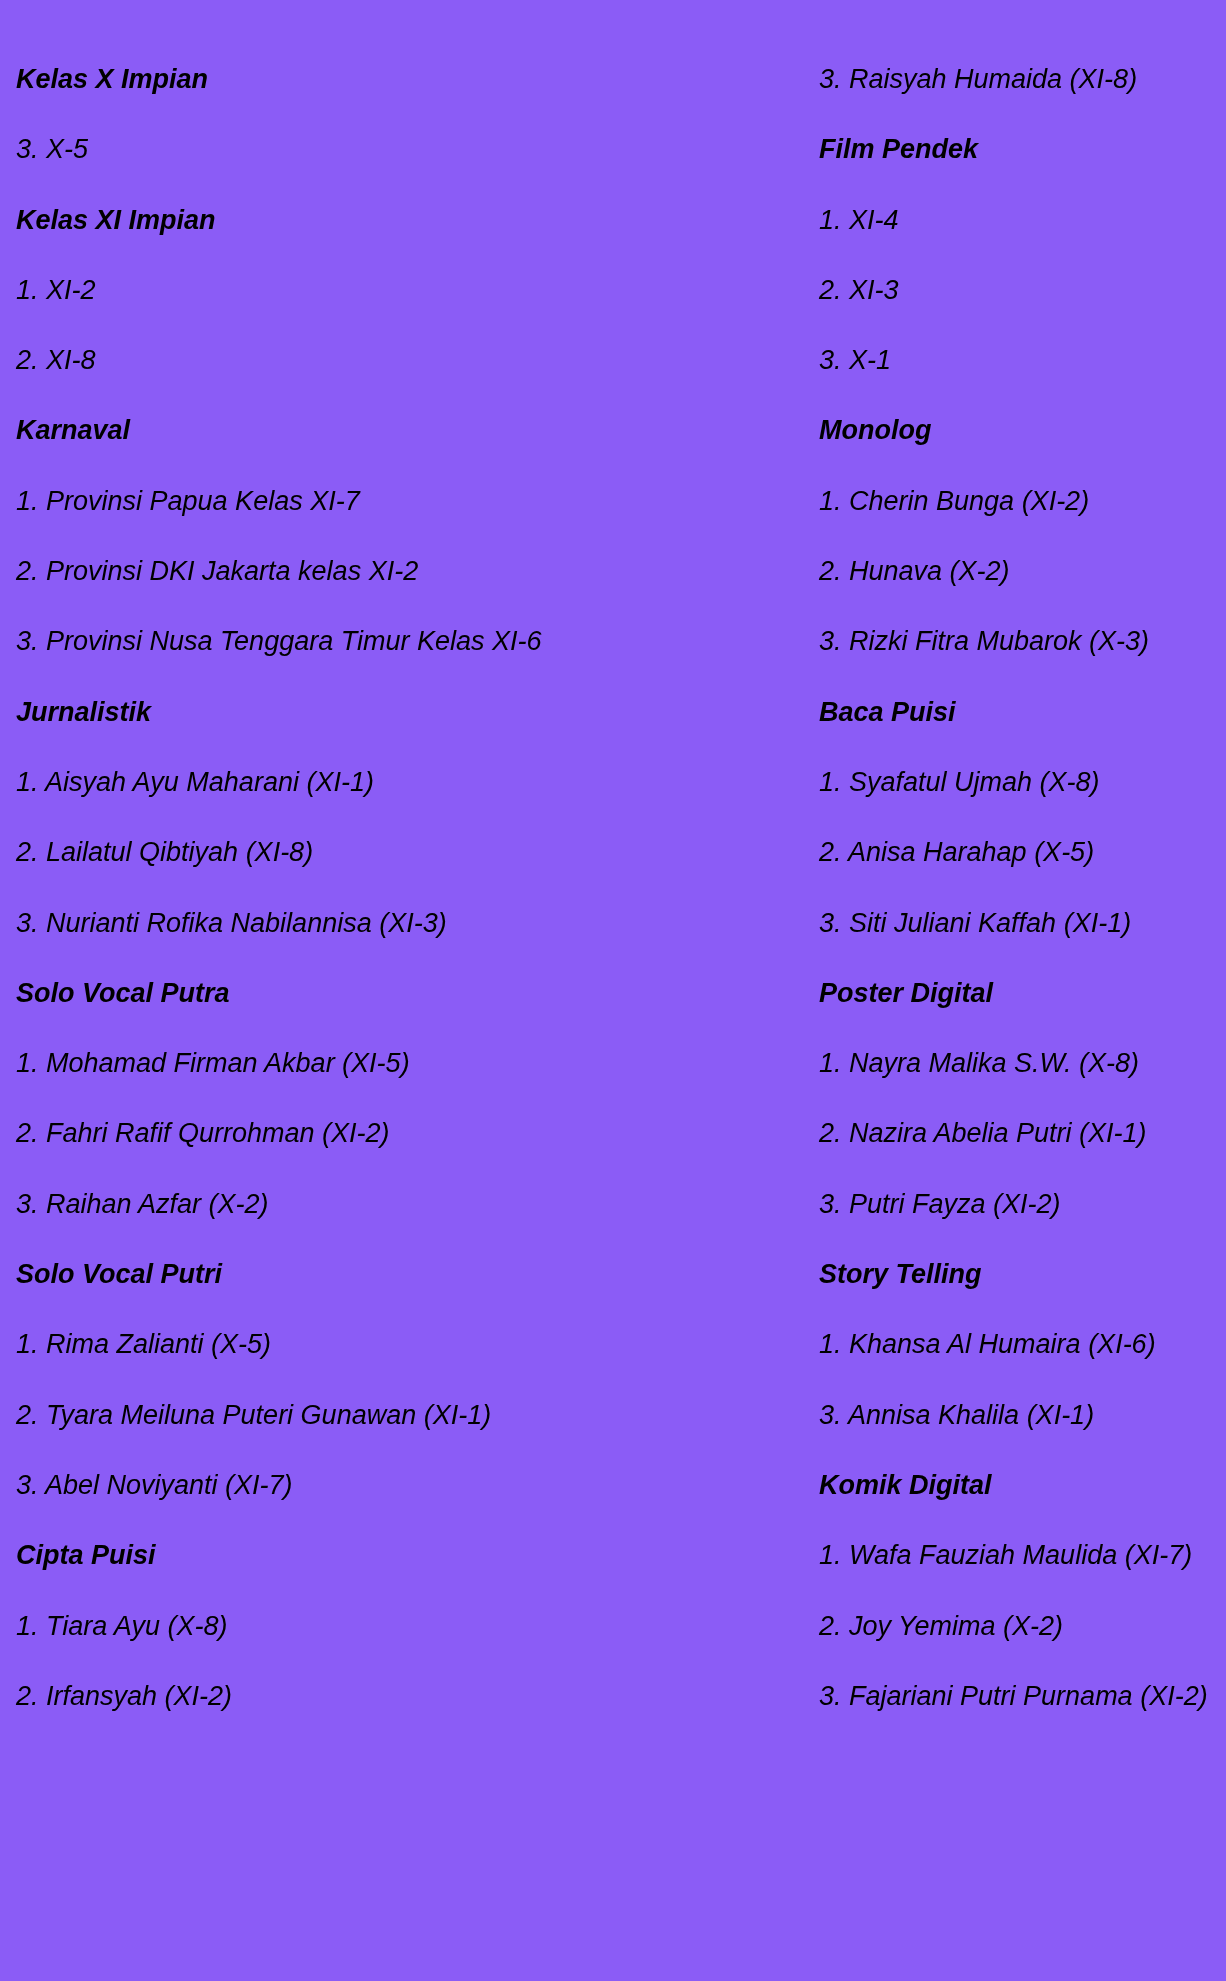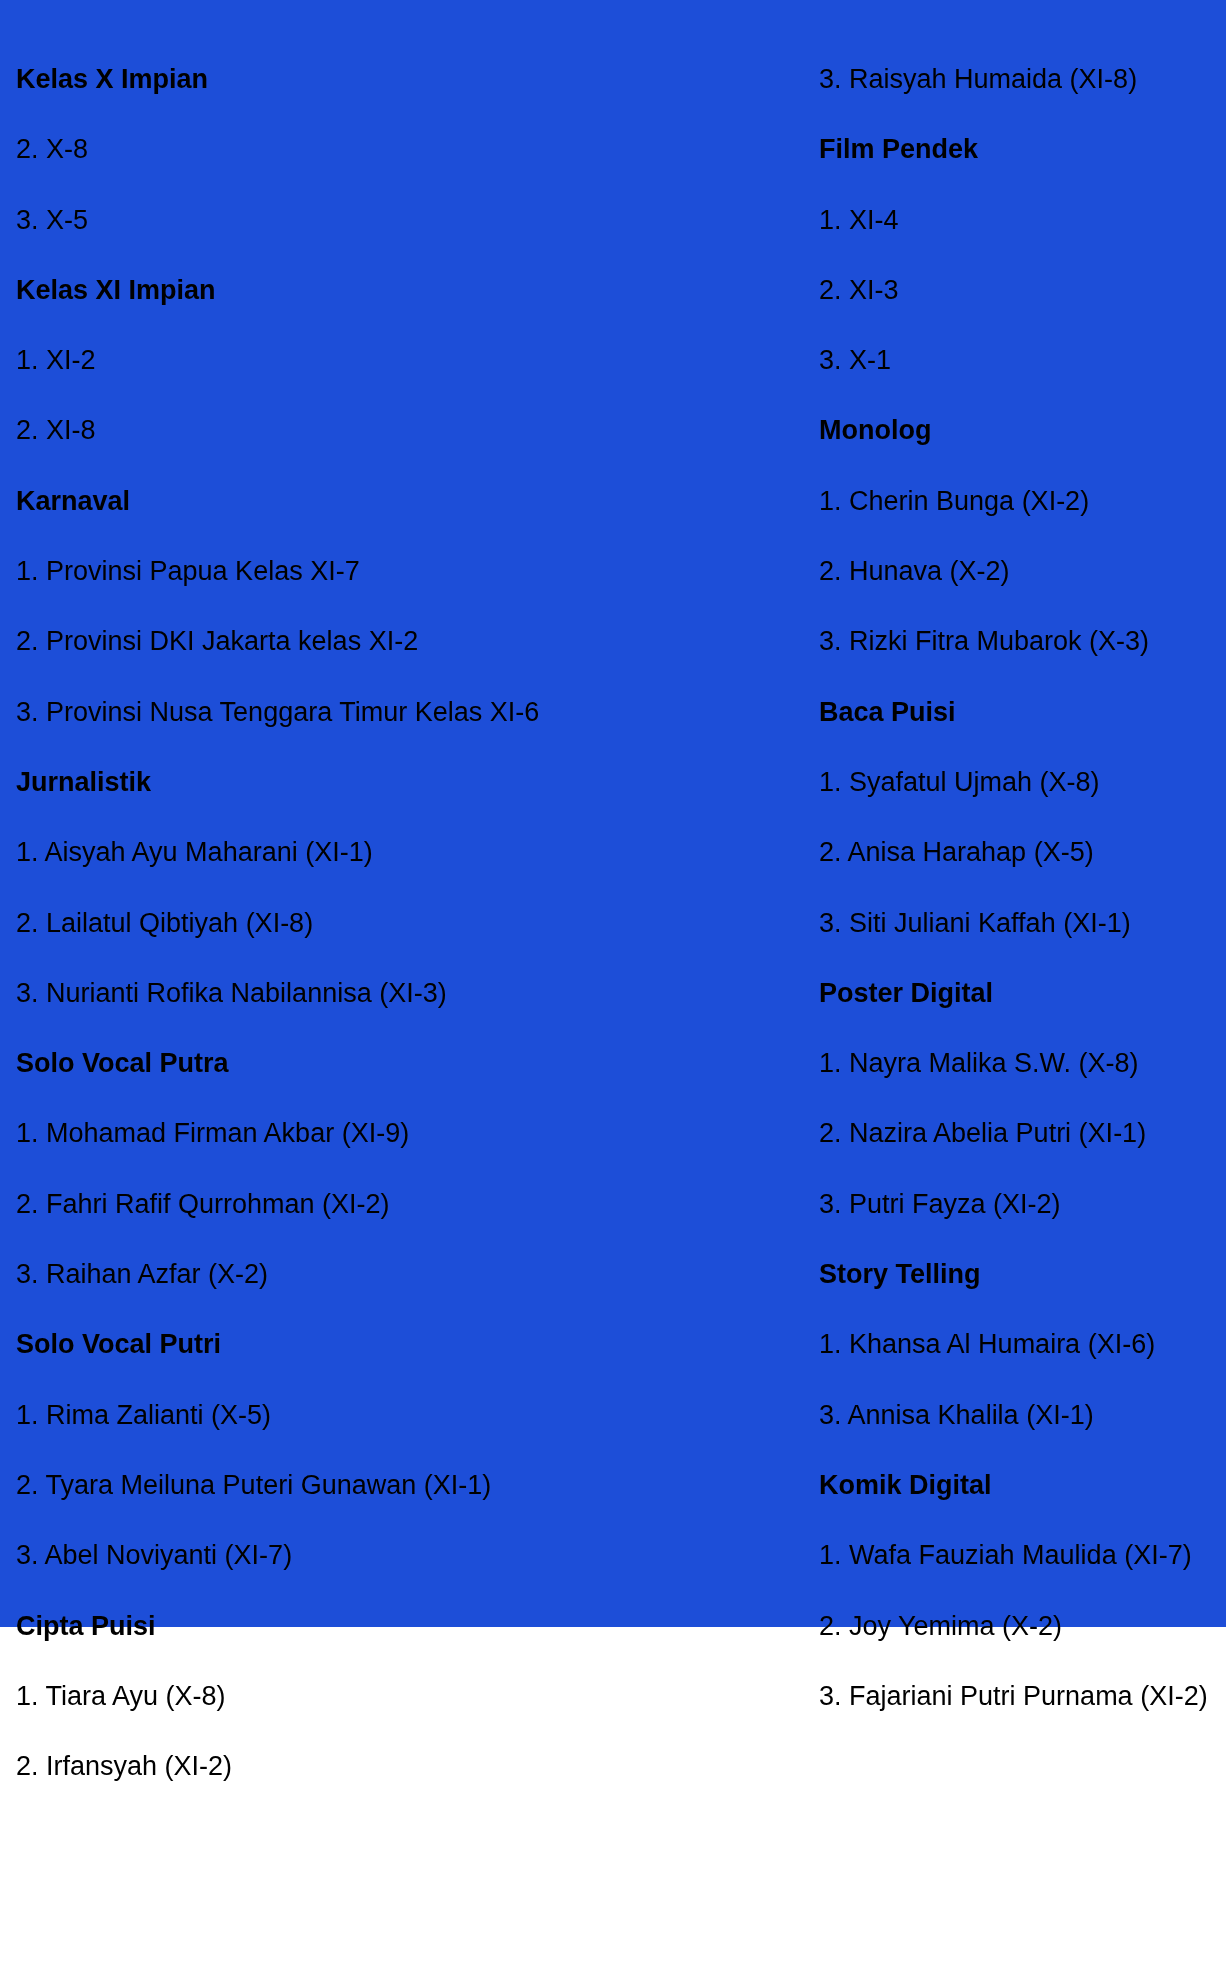--- a/index.html
+++ b/index.html
@@ -12,22 +12,23 @@
     height: 1981px;
     position: relative;
     overflow: hidden;
     font-family: "Liberation Sans", "DejaVu Sans", sans-serif;
     color: #000000;
   }
   .page {
     position: absolute;
     left: 0; top: 0;
     width: 1226px;
-    height: 1627px;
-    background: #1d4ed8;
+    height: 1981px;
+    background: #8b5cf6;
+    font-style: italic;
   }
   .col {
     position: absolute;
     top: 44px;
   }
   .col-left  { left: 16px;  width: 770px; }
   .col-right { left: 779px; width: 425px; margin-left: 40px; }
   .line {
     font-size: 27px;
     line-height: 70.3px;
@@ -36,35 +37,34 @@
     color: #000000;
   }
   .line.bold { font-weight: 700; }
 </style>
 </head>
 <body>
 
 <div class="page">
   <div class="col col-left">
       <div class="line bold">Kelas X Impian</div>
-      <div class="line">2. X-8</div>
       <div class="line">3. X-5</div>
       <div class="line bold">Kelas XI Impian</div>
       <div class="line">1. XI-2</div>
       <div class="line">2. XI-8</div>
       <div class="line bold">Karnaval</div>
       <div class="line">1. Provinsi Papua Kelas XI-7</div>
       <div class="line">2. Provinsi DKI Jakarta kelas XI-2</div>
       <div class="line">3. Provinsi Nusa Tenggara Timur Kelas XI-6</div>
       <div class="line bold">Jurnalistik</div>
       <div class="line">1. Aisyah Ayu Maharani (XI-1)</div>
       <div class="line">2. Lailatul Qibtiyah (XI-8)</div>
       <div class="line">3. Nurianti Rofika Nabilannisa (XI-3)</div>
       <div class="line bold">Solo Vocal Putra</div>
-      <div class="line">1. Mohamad Firman Akbar (XI-9)</div>
+      <div class="line">1. Mohamad Firman Akbar (XI-5)</div>
       <div class="line">2. Fahri Rafif Qurrohman (XI-2)</div>
       <div class="line">3. Raihan Azfar (X-2)</div>
       <div class="line bold">Solo Vocal Putri</div>
       <div class="line">1. Rima Zalianti (X-5)</div>
       <div class="line">2. Tyara Meiluna Puteri Gunawan (XI-1)</div>
       <div class="line">3. Abel Noviyanti (XI-7)</div>
       <div class="line bold">Cipta Puisi</div>
       <div class="line">1. Tiara Ayu (X-8)</div>
       <div class="line">2. Irfansyah (XI-2)</div>
     </div>

